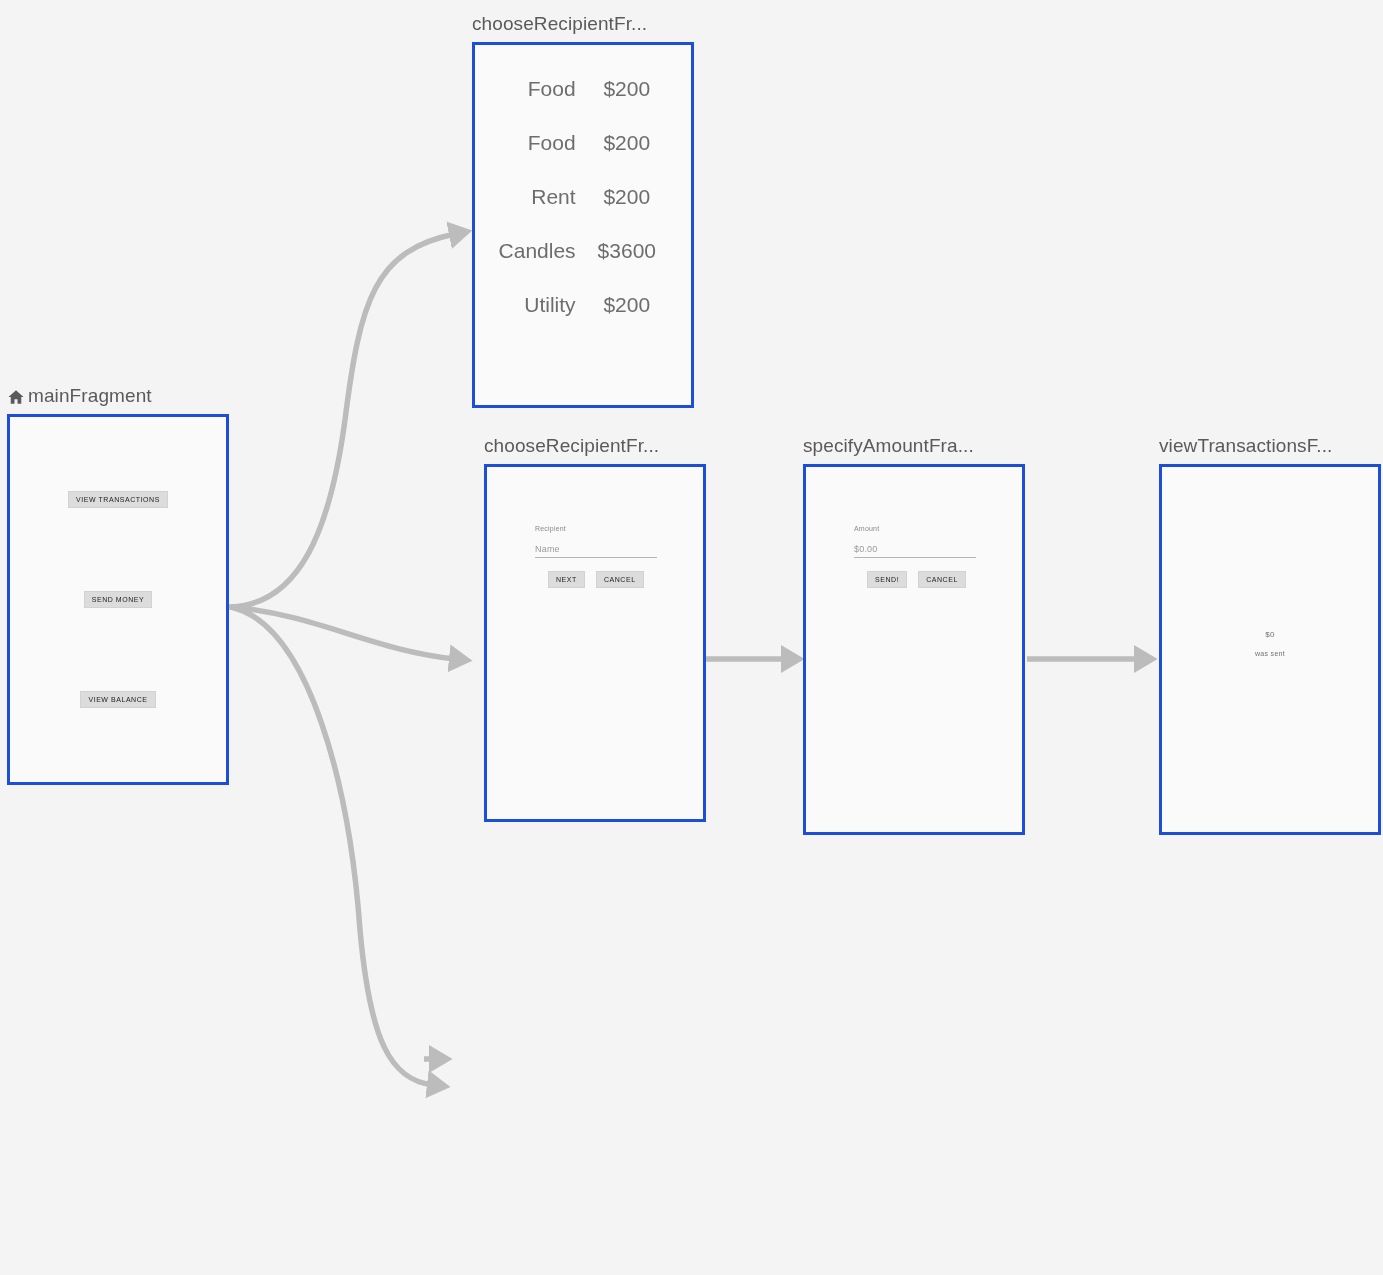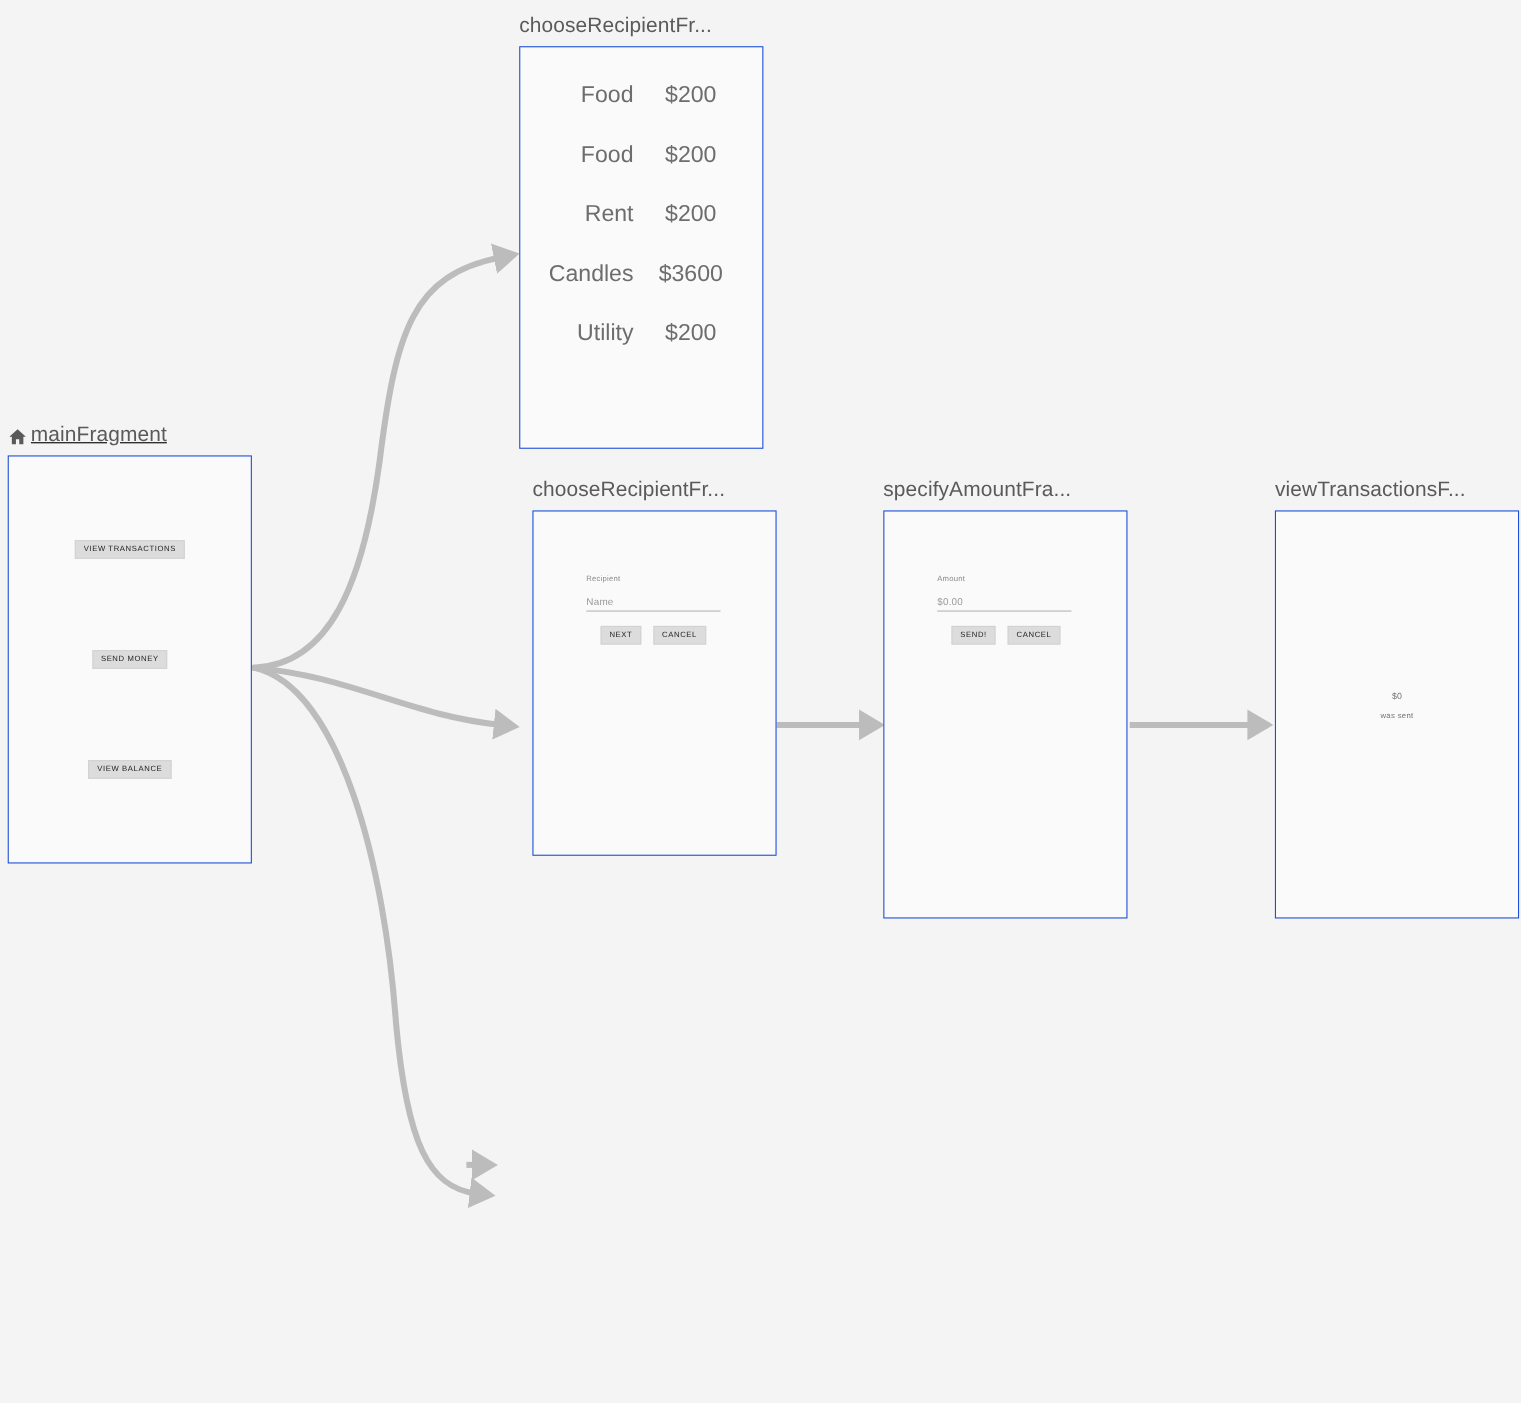--- a/index.html
+++ b/index.html
@@ -56,21 +56,21 @@
   .home-icon {
     display: inline-block;
     width: 18px;
     height: 18px;
     flex: 0 0 auto;
     position: relative;
     top: 1px;
   }
   .screen {
     background: #fafafa;
-    border: 1px solid #1d4ed8;
+    border: 3px solid #1d4ed8;
     box-sizing: border-box;
     position: relative;
     overflow: hidden;
   }
 
   
   .mini-btn {
     background: #dcdcdc;
     border: 1px solid #d2d2d2;
     color: #222;
@@ -214,21 +214,21 @@
 
     <path d="M231,607 C310,625 350,790 360,930 C370,1040 390,1080 433,1085" fill="none" stroke="#bcbcbc" stroke-width="5.5" stroke-linecap="round" marker-end="url(#arrowhead)"></path>
 
     <path d="M424,1059 L435,1059" fill="none" stroke="#bcbcbc" stroke-width="5.5" stroke-linecap="butt" marker-end="url(#arrowhead)"></path>
 
     <path d="M697,659 L787,659" fill="none" stroke="#bcbcbc" stroke-width="5.5" stroke-linecap="butt" marker-end="url(#arrowhead)"></path>
 
     <path d="M1027,659 L1140,659" fill="none" stroke="#bcbcbc" stroke-width="5.5" stroke-linecap="butt" marker-end="url(#arrowhead)"></path>
   </svg>
 
-  <div class="node" style="left:7px; top:384px; width:222px;text-decoration:underline;">
+  <div class="node" style="left:7px; top:384px; width:222px;">
     <div class="node-title-row">
       <span class="home-icon">
         <svg viewBox="0 0 24 24" width="18" height="18" xmlns="http://www.w3.org/2000/svg">
           <path d="M12 3 L22 12 L19 12 L19 21 L14 21 L14 15 L10 15 L10 21 L5 21 L5 12 L2 12 Z" fill="#5a5a5a"></path>
         </svg>
       </span>
       <span class="node-title" style="max-width:190px;">mainFragment</span>
     </div>
     <div class="screen" style="width:222px; height:371px;">
       <div class="center-col main-btns">
@@ -268,21 +268,21 @@
         <div class="txn-row">
           <span class="txn-label">Utility</span>
           <span class="txn-amount">$200</span>
         </div>
       </div>
     </div>
   </div>
 
   <div class="node" style="left:484px; top:434px; width:222px;">
     <span class="node-title" style="width:222px;">chooseRecipientFr...</span>
-    <div class="screen" style="width:222px; height:314px;">
+    <div class="screen" style="width:222px; height:358px;">
       <div class="form-block">
         <span class="form-label">Recipient</span>
         <span class="form-input">Name</span>
         <div class="form-actions">
           <span class="mini-btn">NEXT</span>
           <span class="mini-btn">CANCEL</span>
         </div>
       </div>
     </div>
   </div>

